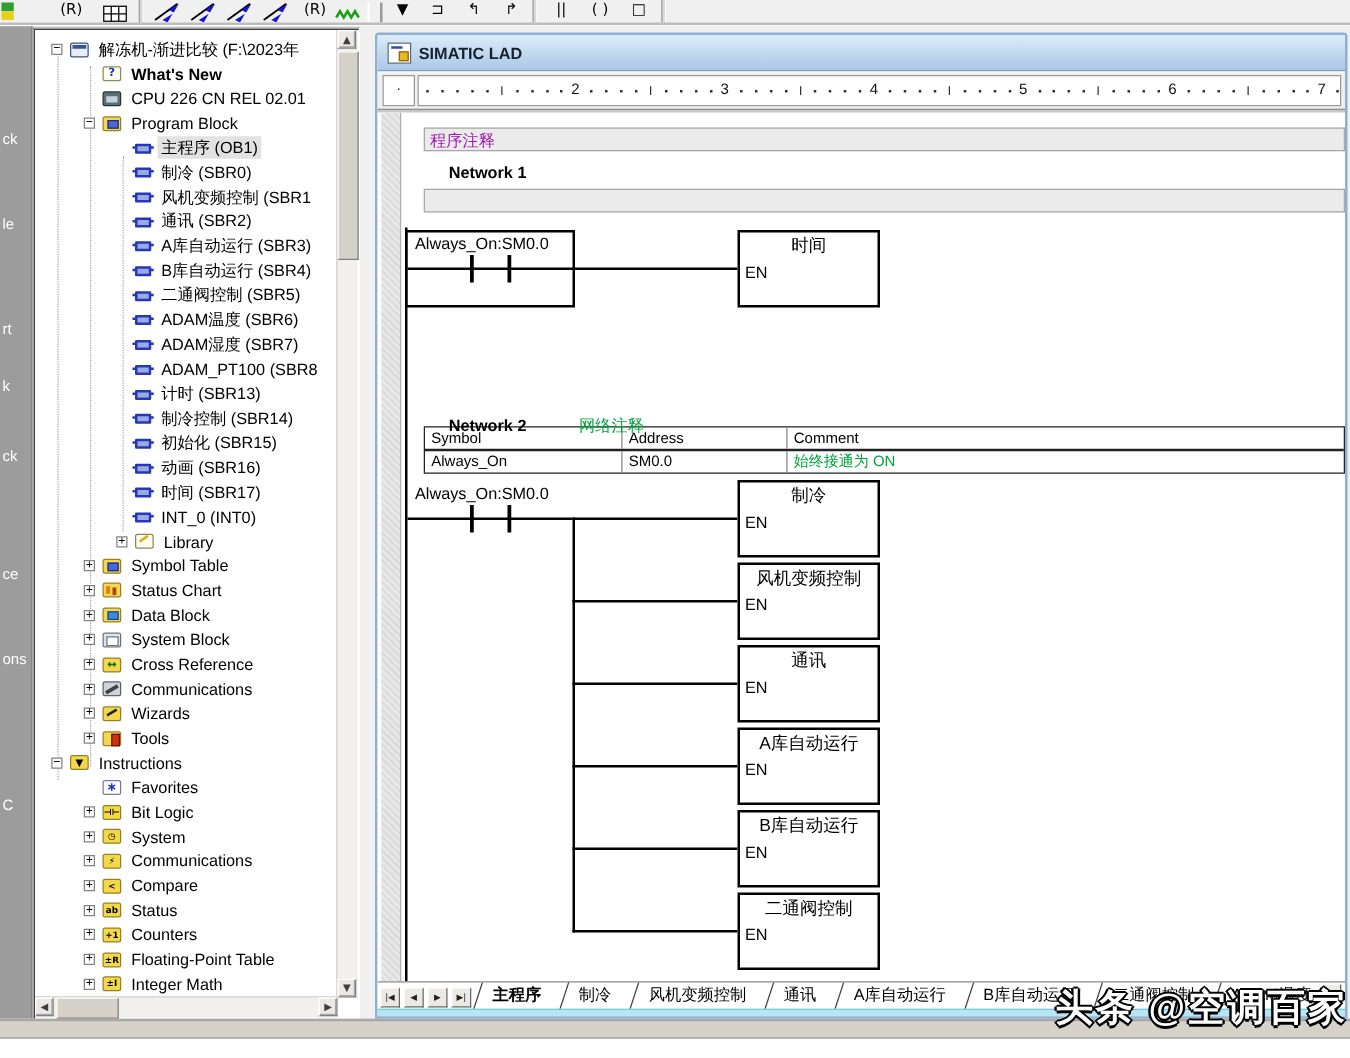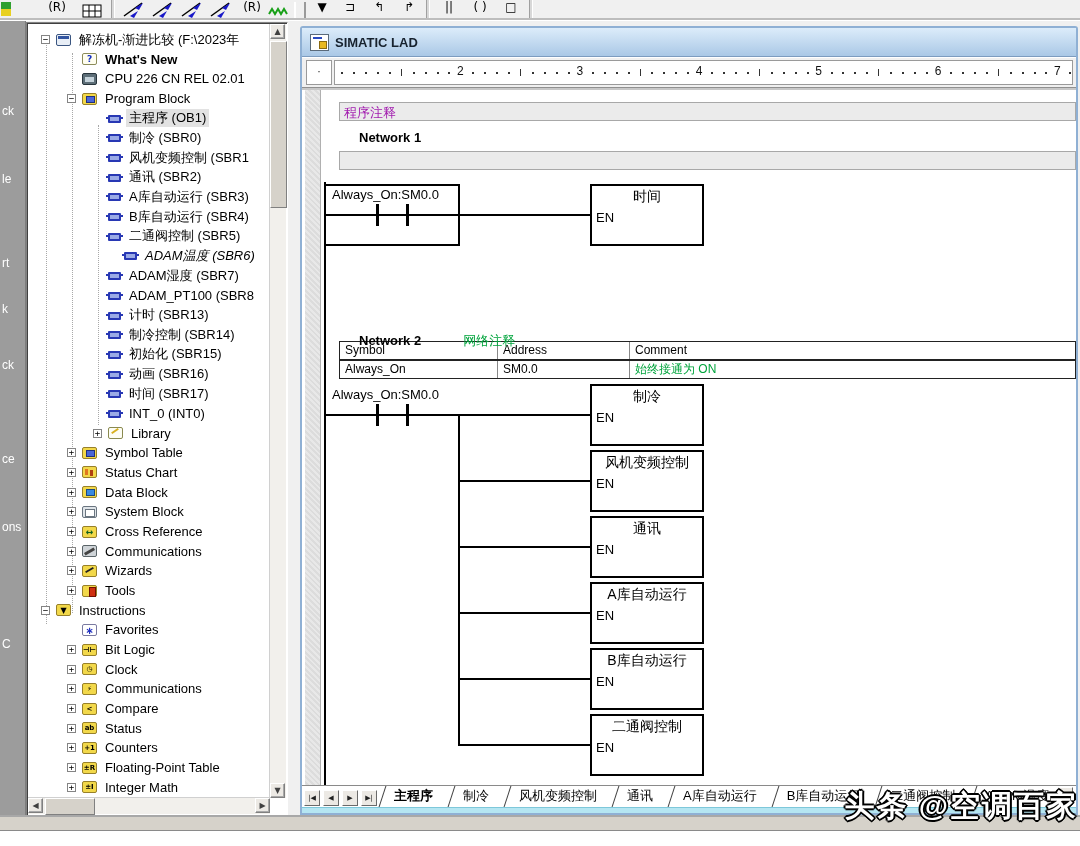--- a/index.html
+++ b/index.html
@@ -257,21 +257,21 @@
       <div class="trow" style="top: 182.12px; left: 64px;">
         <span style="width: 15px; flex: 0 0 auto;"></span>
         <span class="ti ti-sub"></span>
         <span class="tlabel">B库自动运行 (SBR4)</span>
       </div>
       <div class="trow" style="top: 201.8px; left: 64px; align-items: center;">
         <span style="width: 15px; flex: 0 0 auto;"></span>
         <span class="ti ti-sub"></span>
         <span class="tlabel">二通阀控制 (SBR5)</span>
       </div>
-      <div class="trow" style="top: 221.48px; left: 80px; font-style: italic;">
+      <div class="trow" style="top: 221.48px; left: 64px;">
         <span style="width: 15px; flex: 0 0 auto;"></span>
         <span class="ti ti-sub"></span>
         <span class="tlabel">ADAM温度 (SBR6)</span>
       </div>
       <div class="trow" style="top: 241.16px; left: 64px;">
         <span style="width: 15px; flex: 0 0 auto;"></span>
         <span class="ti ti-sub"></span>
         <span class="tlabel">ADAM湿度 (SBR7)</span>
       </div>
       <div class="trow" style="top: 260.84px; left: 64px;">
@@ -365,21 +365,21 @@
         <span class="tlabel">Favorites</span>
       </div>
       <div class="trow" style="top: 615.08px; left: 38px;">
         <span class="expand">+</span>
         <span class="ti ti-ins">⊣⊢</span>
         <span class="tlabel">Bit Logic</span>
       </div>
       <div class="trow" style="top: 634.76px; left: 38px;">
         <span class="expand">+</span>
         <span class="ti ti-ins">◷</span>
-        <span class="tlabel">Clock</span>
+        <span class="tlabel">System</span>
       </div>
       <div class="trow" style="top: 654.44px; left: 38px;">
         <span class="expand">+</span>
         <span class="ti ti-ins">⚡</span>
         <span class="tlabel">Communications</span>
       </div>
       <div class="trow" style="top: 674.12px; left: 38px;">
         <span class="expand">+</span>
         <span class="ti ti-ins">&lt;</span>
         <span class="tlabel">Compare</span>

